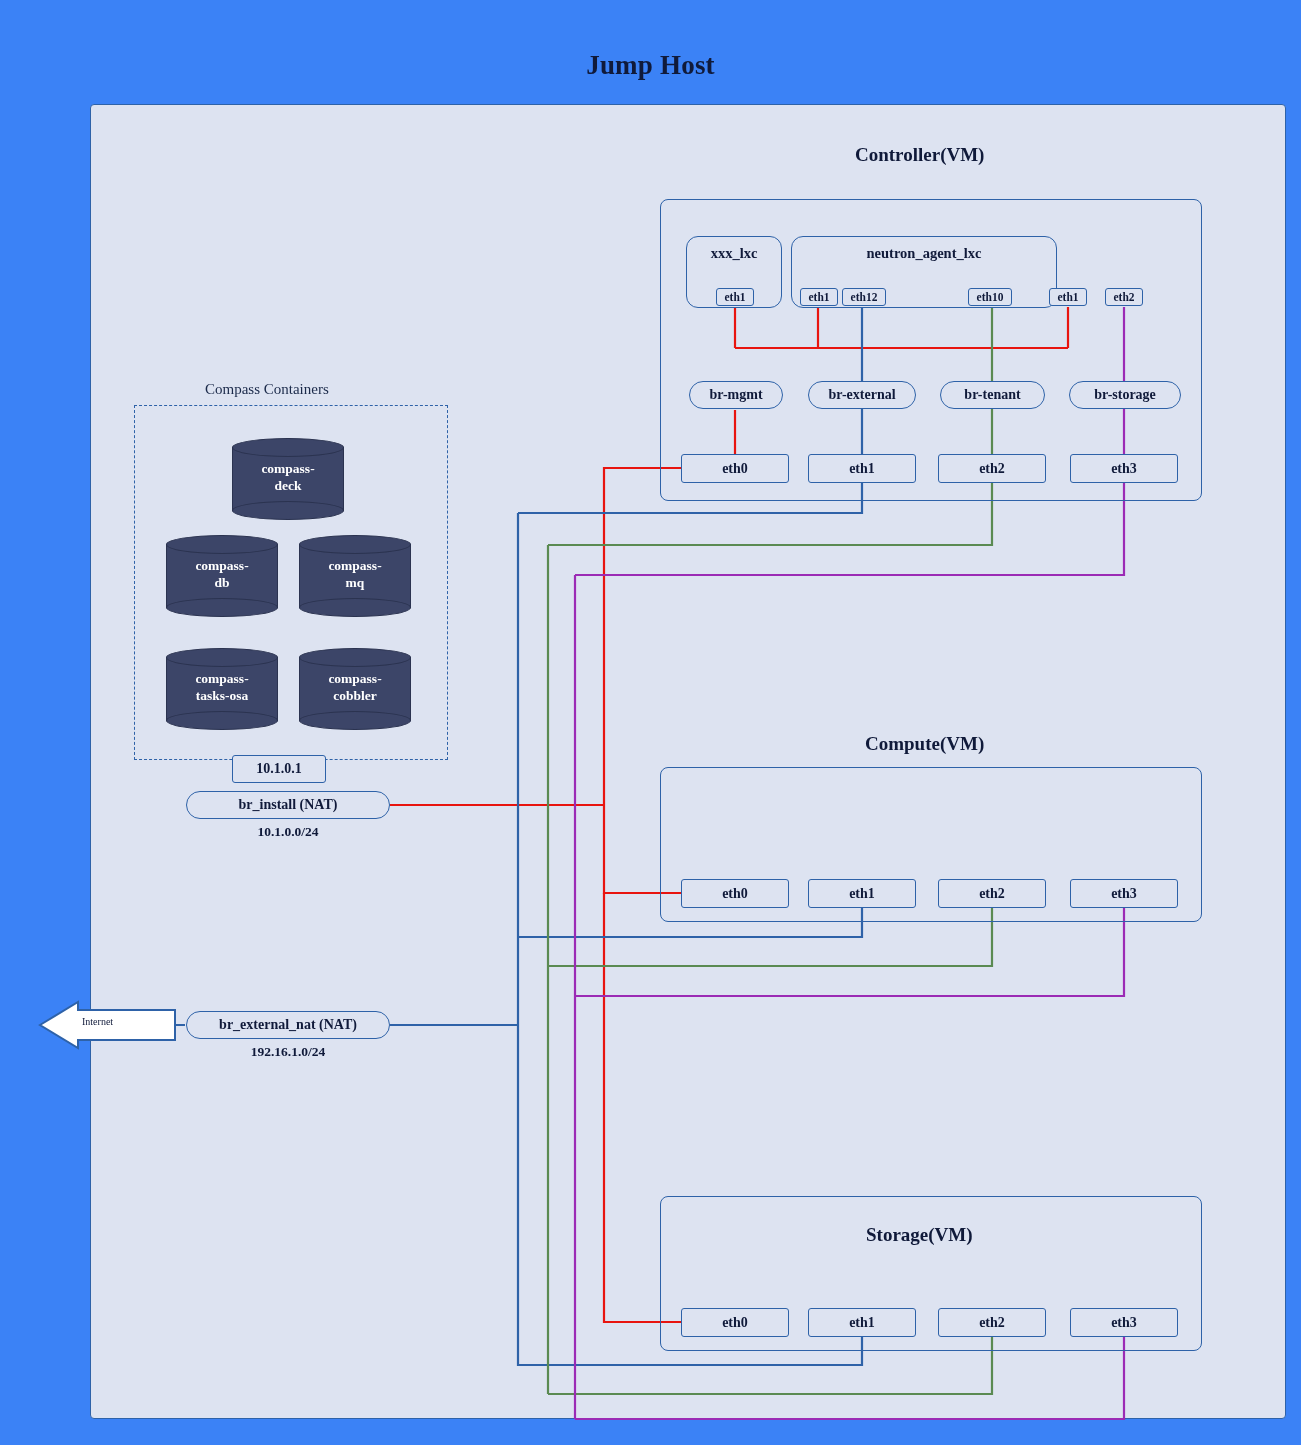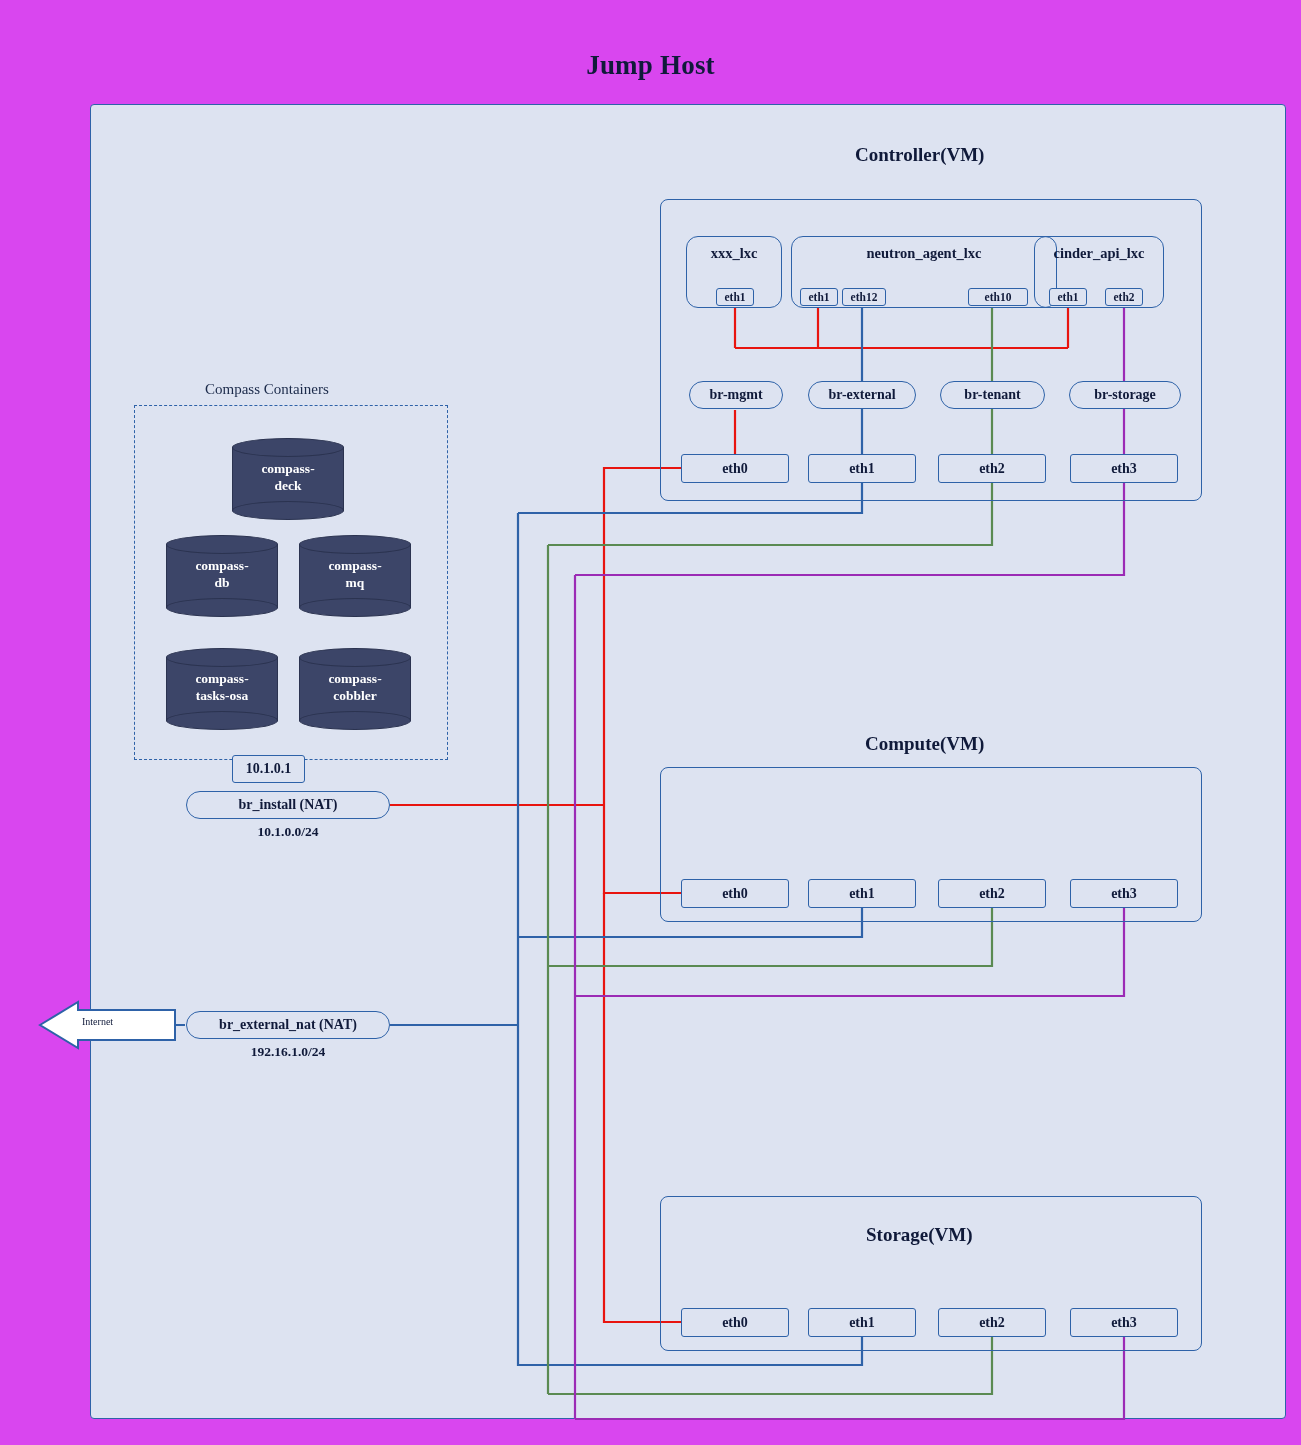--- a/index.html
+++ b/index.html
@@ -8,21 +8,21 @@
     background: #ffffff;
   }
   body {
     font-family: "Liberation Serif", serif;
   }
   #canvas {
     position: relative;
     width: 1301px;
     height: 1445px;
     overflow: hidden;
-    background: #d946ef;
+    background: #3b82f6;
   }
   #svg-layer {
     position: absolute;
     left: 0;
     top: 0;
     width: 1301px;
     height: 1445px;
   }
 
   
@@ -302,25 +302,22 @@
   <div class="lxcbox" style="left:686px; top:236px; width:96px; height:72px;">
     <div class="lxc-title">xxx_lxc</div>
   </div>
   <div class="chip" style="left:716px; top:288px; width:38px; height:18px;">eth1</div>
 
   <div class="lxcbox" style="left:791px; top:236px; width:266px; height:72px;">
     <div class="lxc-title">neutron_agent_lxc</div>
   </div>
   <div class="chip" style="left:800px; top:288px; width:38px; height:18px;">eth1</div>
   <div class="chip" style="left:842px; top:288px; width:44px; height:18px;">eth12</div>
-  <div class="chip" style="left:968px; top:288px; width:60px; height:18px;">eth10</div>
-
-  <div class="lxcbox" style="left:1034px; top:236px; width:130px; height:72px;">
-    <div class="lxc-title">cinder_api_lxc</div>
-  </div>
+  <div class="chip" style="left:968px; top:288px; width:44px; height:18px;">eth10</div>
+
   <div class="chip" style="left:1049px; top:288px; width:38px; height:18px;">eth1</div>
   <div class="chip" style="left:1105px; top:288px; width:38px; height:18px;">eth2</div>
 
   <div class="bridge" style="left:689px; top:381px; width:94px;">br-mgmt</div>
   <div class="bridge" style="left:808px; top:381px; width:108px;">br-external</div>
   <div class="bridge" style="left:940px; top:381px; width:105px;">br-tenant</div>
   <div class="bridge" style="left:1069px; top:381px; width:112px;">br-storage</div>
 
   <div class="ethbox" style="left:681px; top:454px;">eth0</div>
   <div class="ethbox" style="left:808px; top:454px;">eth1</div>
@@ -377,21 +374,21 @@
   </div>
 
   <div class="cyl" style="left:299px; top:648px;">
     <div class="body"></div>
     <div class="bot"></div>
     <div class="top"></div>
     <div class="txt" style="white-space:pre-line;">compass-
 cobbler</div>
   </div>
 
-  <div class="ipchip" style="left:232px; top:755px; width:73px; height:28px;">10.1.0.1</div>
+  <div class="ipchip" style="left:232px; top:755px; width:94px; height:28px;">10.1.0.1</div>
   <div class="bridge" style="left:186px; top:791px; width:204px;">br_install (NAT)</div>
   <div class="cidr" style="left:186px; top:824px; width:204px;">10.1.0.0/24</div>
 
   <div class="bridge" style="left:186px; top:1011px; width:204px;">br_external_nat (NAT)</div>
   <div class="cidr" style="left:186px; top:1044px; width:204px;">192.16.1.0/24</div>
   <div class="internet-label" style="left:82px; top:1016px;">Internet</div>
 
 </div>
 
 </body></html>

